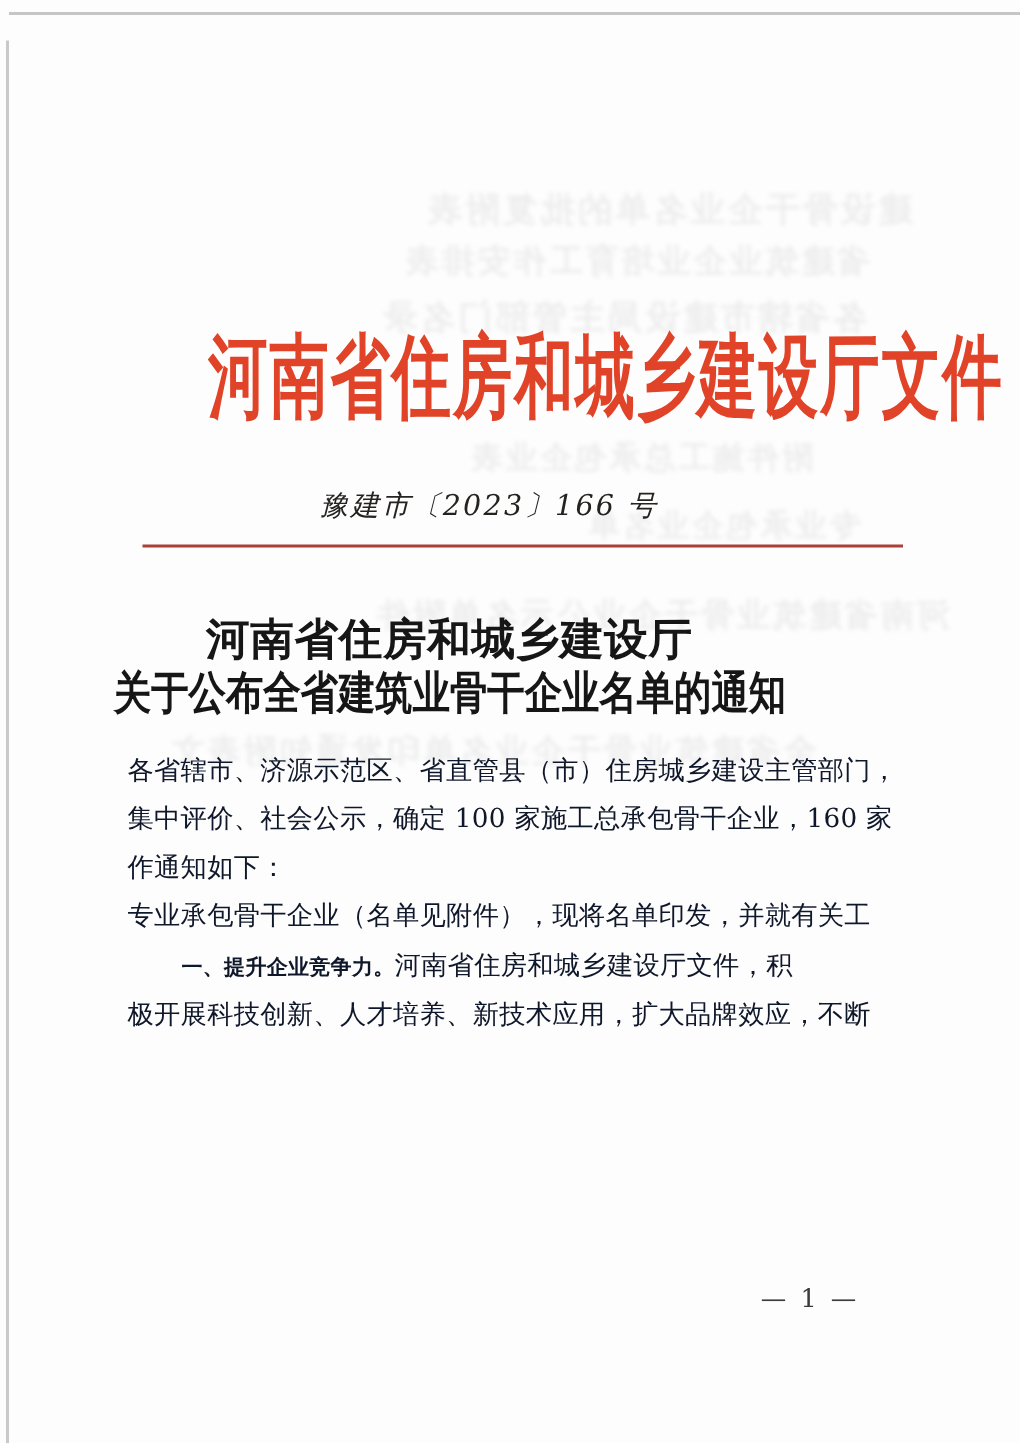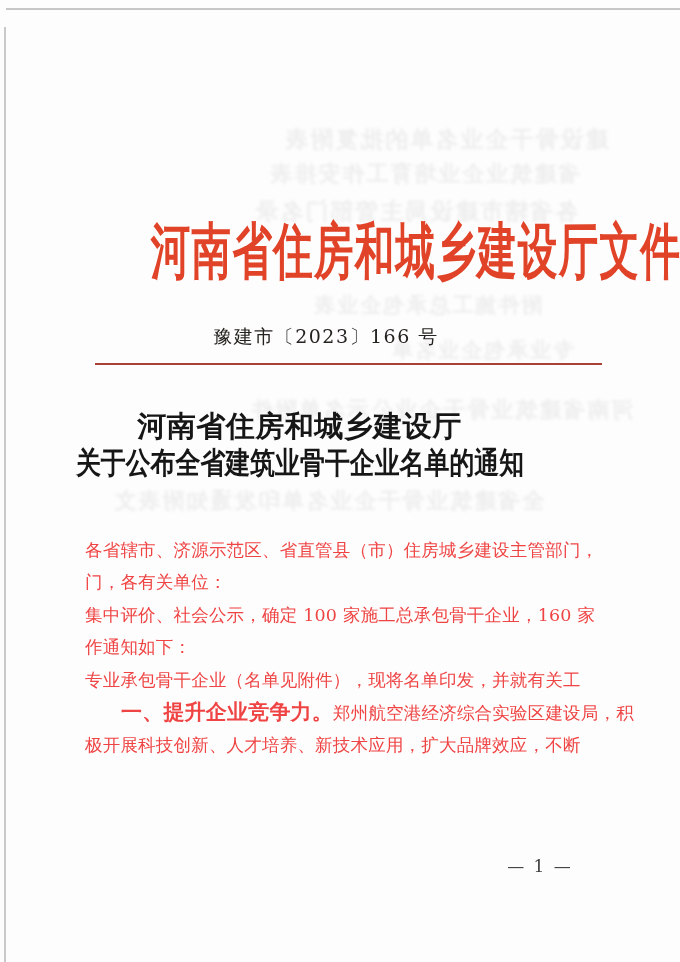--- a/index.html
+++ b/index.html
@@ -40,40 +40,41 @@
   .g2 { top: 159px; left: 268px; font-size: 22px; }
   .g3 { top: 196px; left: 253px; font-size: 23px; }
   .g4 { top: 291px; left: 312px; font-size: 21px; }
   .g5 { top: 336px; left: 390px; font-size: 21px; }
   .g6 { top: 395px; left: 249px; font-size: 22px; }
   .g7 { top: 486px; left: 112px; font-size: 22px; }
 
   
   .red-header {
     position: absolute; top: 213px; left: 0; width: 680px;
-    text-align: center; padding-left: 26px;
+    text-align: center; padding-left: 14px;
     white-space: nowrap;
   }
   .red-header > span {
     display: inline-block;
     font-size: 58px;
     font-weight: bold;
     color: #e04327;
     letter-spacing: 2px;
     transform: scale(0.68, 1.05);
     transform-origin: center;
   }
 
   
   .doc-number {
     position: absolute; top: 324px; left: 0; width: 652px;
     text-align: center;
     font-size: 19px;
     letter-spacing: 1.5px;
     color: #24231f;
+    font-style: italic;
   }
 
   
   .red-rule {
     position: absolute; top: 363px; left: 95px;
     width: 507px; height: 2px;
     background: #a84136;
   }
 
   
@@ -93,32 +94,32 @@
   .doc-title .t2 {
     display: inline-block;
     font-size: 30px;
     white-space: nowrap;
     transform: scaleX(0.83);
     transform-origin: center;
   }
 
   
   .body-text {
-    position: absolute; top: 534px; left: 85px; width: 516px;
+    position: absolute; top: 498px; left: 85px; width: 516px;
     font-size: 17.5px;
     line-height: 32.4px;
-    color: #ef4444;
+    color: #0f172a;
     letter-spacing: 0.2px;
   }
   .line { white-space: nowrap; }
   .line.indent { padding-left: 36px; }
   .line .bold-seg {
     font-family: "DejaVu Sans", "Liberation Sans", sans-serif;
     font-weight: bold;
-    font-size: 21px;
+    font-size: 14px;
   }
 
   
   .page-number {
     position: absolute; top: 856px; left: 470px; width: 140px;
     text-align: center;
     font-size: 17px;
     letter-spacing: 2px;
     color: #3c3c3c;
   }
@@ -147,25 +148,24 @@
 
   <div class="red-rule"></div>
 
   <div class="doc-title">
     <span class="t1">河南省住房和城乡建设厅</span>
     <span class="t2-wrap"><span class="t2">关于公布全省建筑业骨干企业名单的通知</span></span>
   </div>
 
   <div class="body-text">
     <div class="line">各省辖市、济源示范区、省直管县（市）住房城乡建设主管部门，</div>
-    <div class="line">门，各有关单位：</div>
     <div class="line">集中评价、社会公示，确定 100 家施工总承包骨干企业，160 家</div>
     <div class="line">作通知如下：</div>
     <div class="line">专业承包骨干企业（名单见附件），现将名单印发，并就有关工</div>
     <div class="line indent">
-      <span class="bold-seg">一、提升企业竞争力。</span><span>郑州航空港经济综合实验区建设局，积</span>
+      <span class="bold-seg">一、提升企业竞争力。</span><span>河南省住房和城乡建设厅文件，积</span>
     </div>
     <div class="line">极开展科技创新、人才培养、新技术应用，扩大品牌效应，不断</div>
   </div>
 
   <div class="page-number">— 1 —</div>
 
 </div>
 
 </body></html>

